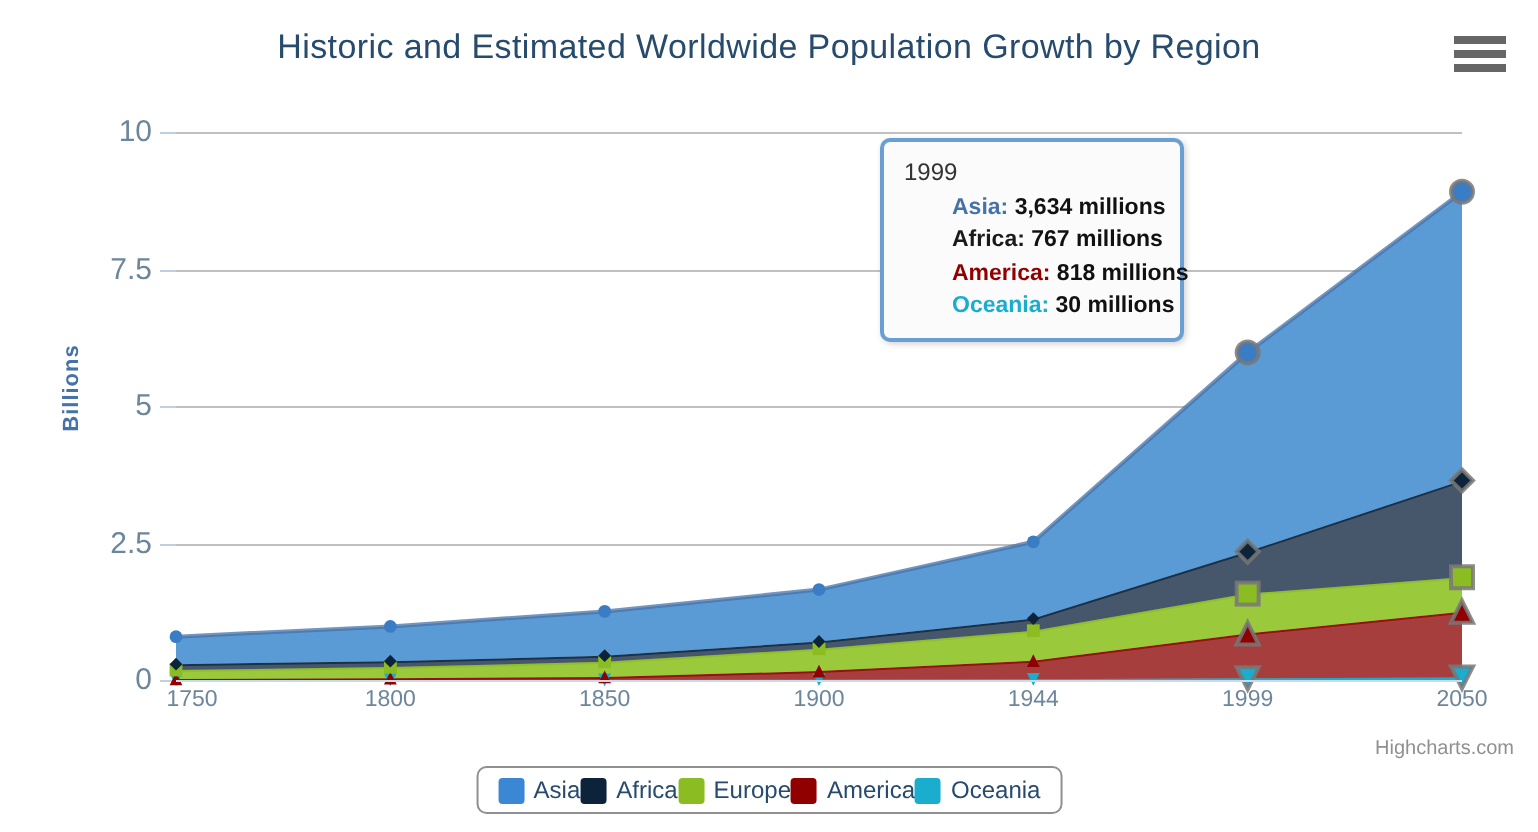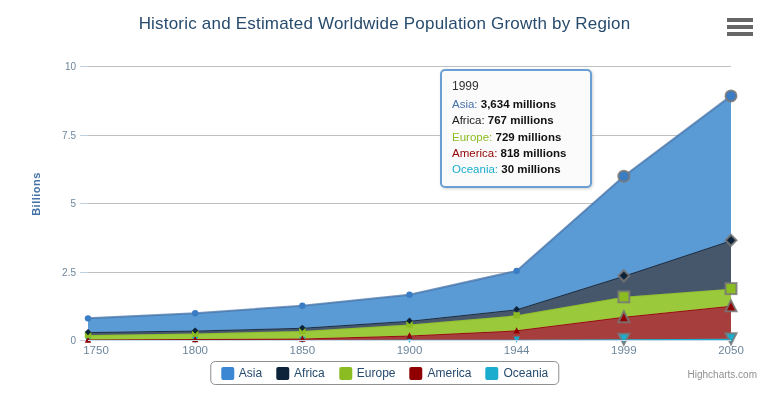--- a/index.html
+++ b/index.html
@@ -49,21 +49,21 @@
   .gridline.zero{background:#c6dbec;}
   .ytick{
     position:absolute;
     width:8px;height:1px;background:#c0d0e0;
     left:-8px;
   }
   .ylabel-txt{
     position:absolute;
     right:100%;margin-right:12px;
     transform:translateY(-50%);
-    font-size:10px;color:#6d869c;
+    font-size:15px;color:#6d869c;
     white-space:nowrap;
   }
   .axis-title{
     position:absolute;
     left:14px;top:50%;
     transform:translateY(-50%) rotate(-90deg);
     transform-origin:center center;
     font-size:11px;font-weight:bold;color:#4572a7;
     letter-spacing:.5px;
     white-space:nowrap;
@@ -95,33 +95,33 @@
     border-radius:5px;
     padding:7px 9px 8px 10px;
     box-sizing:border-box;
     box-shadow:1px 1px 3px rgba(0,0,0,.18);
     font-size:12px;
     line-height:1.42;
     z-index:40;
   }
   .tt-header{color:#333;font-size:12px;margin-bottom:1px;}
   .tt-row{white-space:nowrap;font-size:11.5px;}
-  .tt-key{font-weight:normal;}
+  .tt-key{font-weight:bold;margin-left:24px;}
   .tt-val{color:#111;font-weight:bold;margin-top:45px;}
 
   
   .legend{
     position:absolute;
     left:50%;transform:translateX(-50%);
-    top:361px;
+    top:383px;
     border:1px solid #909090;
     border-radius:5px;
     background:#ffffff;
     padding:4px 10px;
-    display:flex;align-items:center;gap:14px;
+    display:flex;align-items:center;
     box-sizing:border-box;
   }
   .legend-item{display:flex;align-items:center;gap:5px;cursor:pointer;}
   .legend-swatch{width:13px;height:13px;border-radius:2px;display:block;}
   .legend-label{font-size:12px;color:#274b6d;white-space:nowrap;}
 
   
   .credits{
     position:absolute;right:12px;bottom:8px;
     font-size:10px;color:#909090;
@@ -219,21 +219,20 @@
       <div class="xlabel-txt" style="left: 516.667px;">1944</div>
       <div class="xlabel-txt" style="left: 623.833px;">1999</div>
       <div class="xlabel-txt" style="left: 731px;">2050</div>
     </div>
 
   <div class="tooltip" id="tooltip">
     <div class="tt-header">1999</div>
     <div id="tt-rows">
         <div class="tt-row"><span class="tt-key" style="color: rgb(69, 114, 167);">Asia: </span><span class="tt-val">3,634 millions</span></div>
         <div class="tt-row"><span class="tt-key" style="color: rgb(26, 26, 26);">Africa: </span><span class="tt-val">767 millions</span></div>
-        <div class="tt-row"><span class="tt-key" style="color: rgb(139, 188, 33);">Europe: </span><span class="tt-val">729 millions</span></div>
         <div class="tt-row"><span class="tt-key" style="color: rgb(145, 0, 0);">America: </span><span class="tt-val">818 millions</span></div>
         <div class="tt-row"><span class="tt-key" style="color: rgb(26, 173, 206);">Oceania: </span><span class="tt-val">30 millions</span></div>
       </div>
   </div>
 
   <div class="legend" id="legend">
       <div class="legend-item">
         <span class="legend-swatch" style="background: rgb(59, 135, 212);"></span>
         <span class="legend-label">Asia</span>
       </div>

